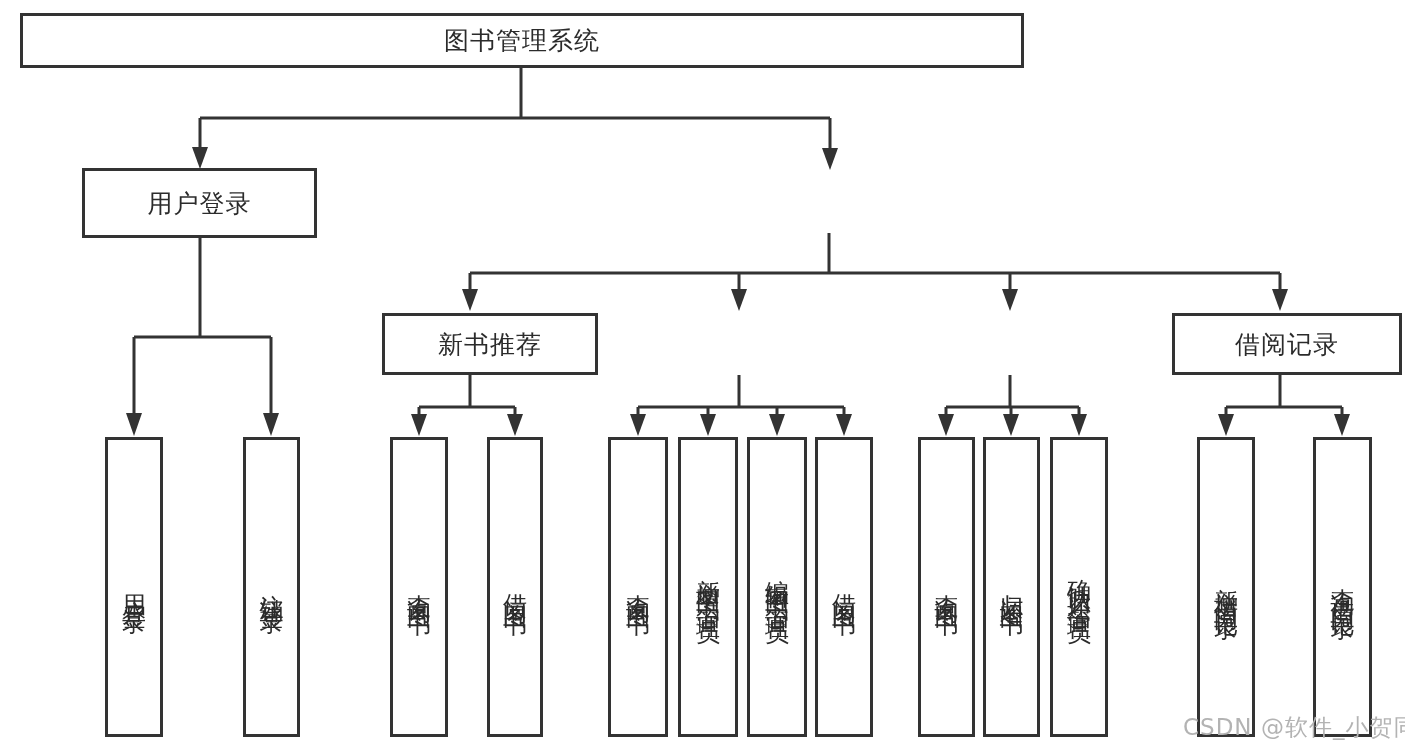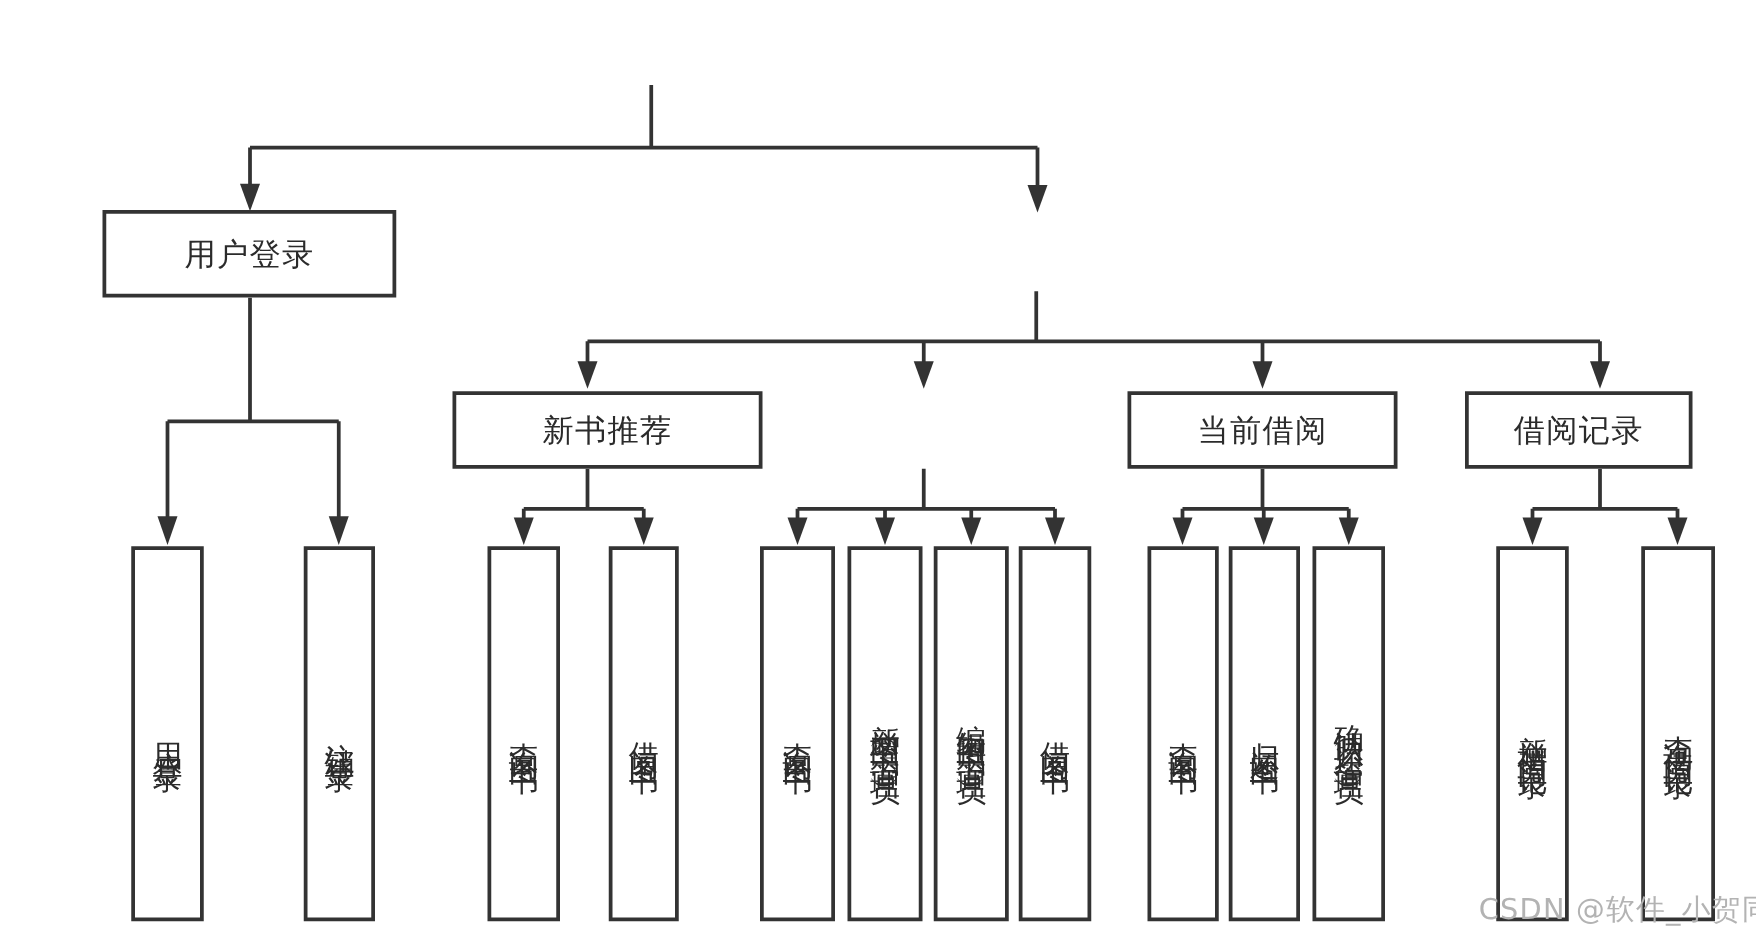--- a/index.html
+++ b/index.html
@@ -106,32 +106,32 @@
       <polygon points="769,414 785,414 777,436"></polygon>
       <polygon points="836,414 852,414 844,436"></polygon>
       <polygon points="938,414 954,414 946,436"></polygon>
       <polygon points="1003,414 1019,414 1011,436"></polygon>
       <polygon points="1071,414 1087,414 1079,436"></polygon>
       <polygon points="1218,414 1234,414 1226,436"></polygon>
       <polygon points="1334,414 1350,414 1342,436"></polygon>
     </g>
   </svg>
 
+  <div class="box root">
+    <span class="hlabel">图书管理系统</span>
+  </div>
 
   <div class="box lvl2a">
     <span class="hlabel">用户登录</span>
   </div>
 
-  <div class="box lvl3" style="left:362px;width:248px">
+  <div class="box lvl3" style="left:382px;width:216px">
     <span class="hlabel">新书推荐</span>
   </div>
-  <div class="box lvl3" style="left:902px;width:216px">
-    <span class="hlabel">当前借阅</span>
-  </div>
-  <div class="box lvl3" style="left:1172px;width:182px">
+  <div class="box lvl3" style="left:1172px;width:230px">
     <span class="hlabel">借阅记录</span>
   </div>
 
   <div class="vbox" style="left:105px;width:58px">
     <span class="vtext">用户登录</span>
   </div>
   <div class="vbox" style="left:243px;width:57px">
     <span class="vtext">注销登录</span>
   </div>
 

